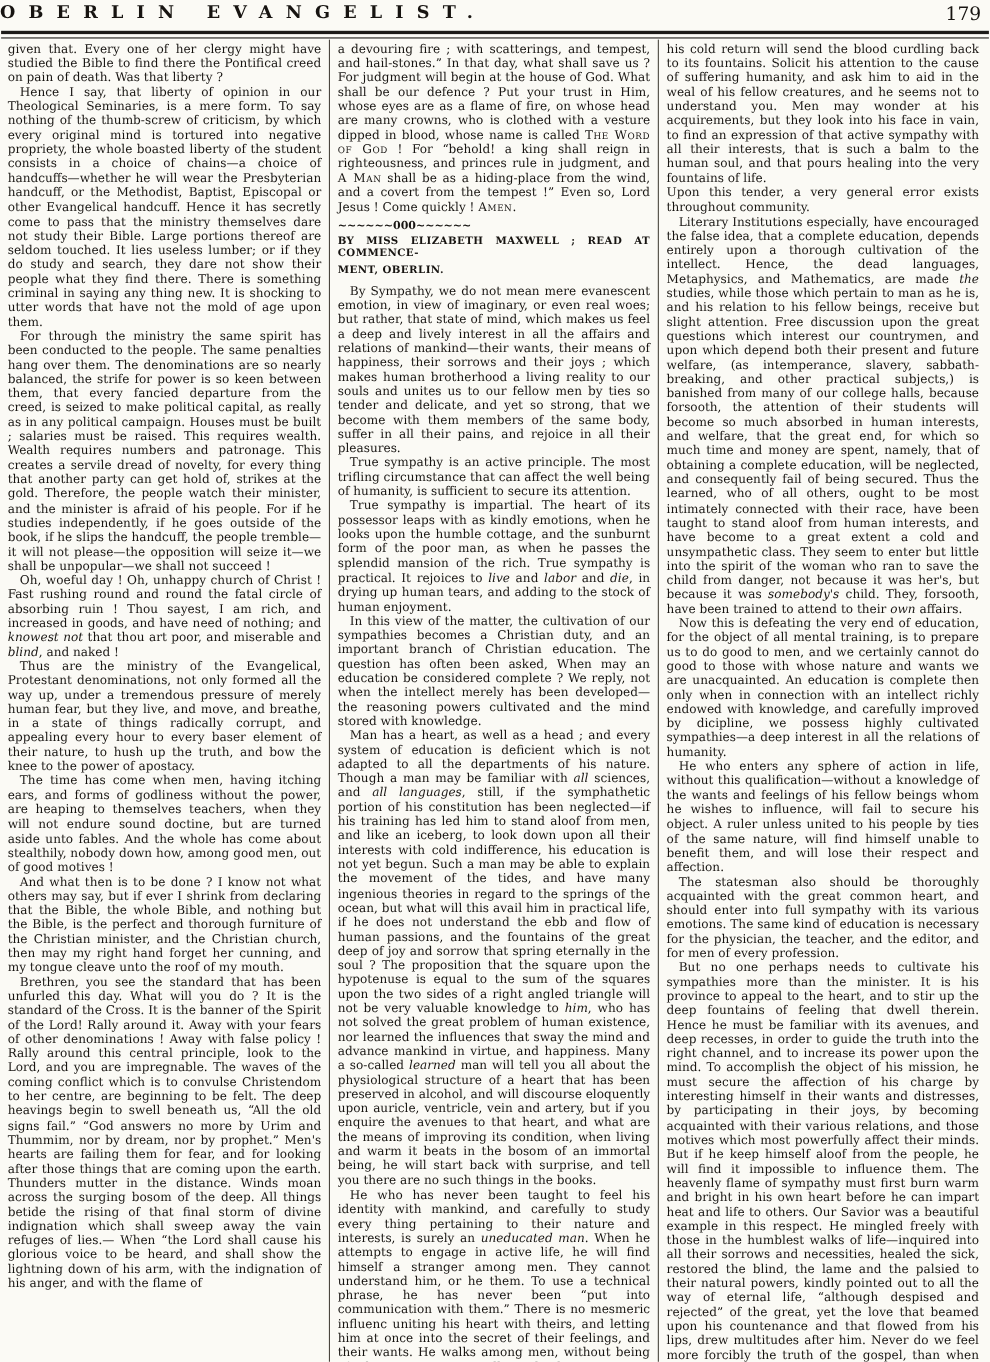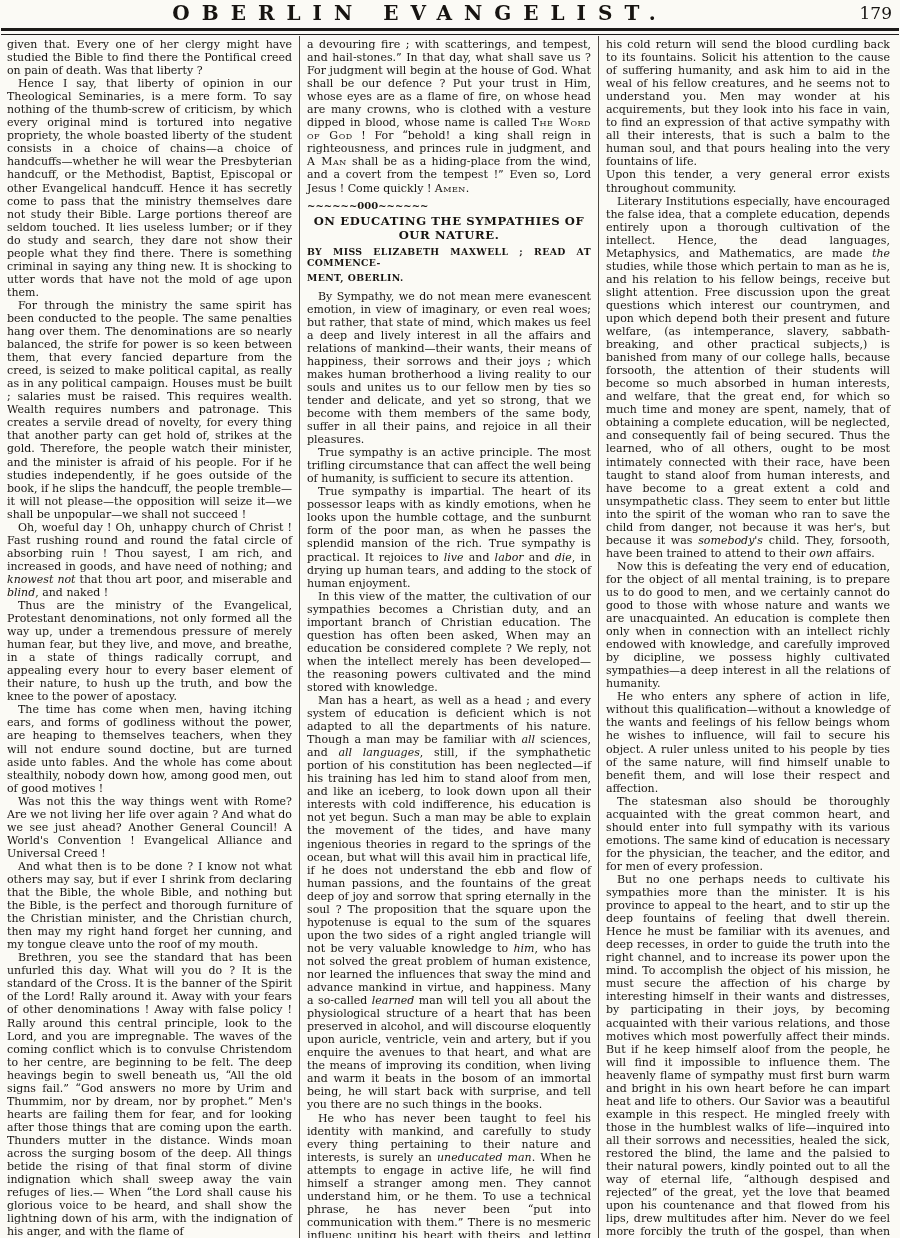--- a/index.html
+++ b/index.html
@@ -10,22 +10,22 @@
     font-family: "DejaVu Serif", "Liberation Serif", serif;
     overflow: hidden;
     position: relative;
   }
   .page { width: 900px; height: 1238px; position: relative; }
 
   
   .masthead { position: relative; height: 26px; padding-top: 2px; }
   .masthead-title {
     position: absolute; left: 0; right: 60px; top: 1px;
-    text-align: center;
-    font-size: 20px; font-weight: 700;
+    text-align: left;
+    font-size: 16px; font-weight: 700;
     letter-spacing: 12px;
     white-space: nowrap;
   }
   .masthead-page-number {
     position: absolute; right: 8px; top: 3px;
     font-size: 17px; font-weight: 400;
   }
   .double-rule { margin: 0 1px; height: 3px; border-top: 3px solid #1d1b18; border-bottom: 1px solid #1d1b18; }
 
   
@@ -88,28 +88,26 @@
   </div>
   <div class="double-rule"></div>
   <div class="columns">
     <div class="column">
         <p class="block-para noindent">given that.  Every one of her clergy might have studied the Bible to find there the Pontifical creed on pain of death.  Was that liberty ?</p>
         <p class="block-para">Hence I say, that liberty of opinion in our Theological Seminaries, is a mere form.  To say nothing of the thumb-screw of criticism, by which every original mind is tortured into negative propriety, the whole boasted liberty of the student consists in a choice of chains—a choice of handcuffs—whether he will wear the Presbyterian handcuff, or the Methodist, Baptist, Episcopal or other Evangelical handcuff.  Hence it has secretly come to pass that the ministry themselves dare not study their Bible.  Large portions thereof are seldom touched.  It lies useless lumber; or if they do study and search, they dare not show their people what they find there.  There is something criminal in saying any thing new.  It is shocking to utter words that have not the mold of age upon them.</p>
         <p class="block-para">For through the ministry the same spirit has been conducted to the people.  The same penalties hang over them.  The denominations are so nearly balanced, the strife for power is so keen between them, that every fancied departure from the creed, is seized to make political capital, as really as in any political campaign.  Houses must be built ; salaries must be raised.  This requires wealth.  Wealth requires numbers and patronage.  This creates a servile dread of novelty, for every thing that another party can get hold of, strikes at the gold.  Therefore, the people watch their minister, and the minister is afraid of his people.  For if he studies independently, if he goes outside of the book, if he slips the handcuff, the people tremble—it will not please—the opposition will seize it—we shall be unpopular—we shall not succeed !</p>
         <p class="block-para">Oh, woeful day !  Oh, unhappy church of Christ ! Fast rushing round and round the fatal circle of absorbing ruin !  Thou sayest, I am rich, and increased in goods, and have need of nothing; and <i>knowest not</i> that thou art poor, and miserable and <i>blind</i>, and naked !</p>
         <p class="block-para">Thus are the ministry of the Evangelical, Protestant denominations, not only formed all the way up, under a tremendous pressure of merely human fear, but they live, and move, and breathe, in a state of things radically corrupt, and appealing every hour to every baser element of their nature, to hush up the truth, and bow the knee to the power of apostacy.</p>
         <p class="block-para">The time has come when men, having itching ears, and forms of godliness without the power, are heaping to themselves teachers, when they will not endure sound doctine, but are turned aside unto fables.  And the whole has come about stealthily, nobody down how, among good men, out of good motives !</p>
-        <p class="block-para">Was not this the way things went with Rome?  Are we not living her life over again ?  And what do we see just ahead?  Another General Council!  A World's Convention !  Evangelical Alliance and Universal Creed !</p>
         <p class="block-para">And what then is to be done ?  I know not what others may say, but if ever I shrink from declaring that the Bible, the whole Bible, and nothing but the Bible, is the perfect and thorough furniture of the Christian minister, and the Christian church, then may my right hand forget her cunning, and my tongue cleave unto the roof of my mouth.</p>
         <p class="block-para">Brethren, you see the standard that has been unfurled this day.  What will you do ?  It is the standard of the Cross.  It is the banner of the Spirit of the Lord! Rally around it.  Away with your fears of other denominations !  Away with false policy !  Rally around this central principle, look to the Lord, and you are impregnable.  The waves of the coming conflict which is to convulse Christendom to her centre, are beginning to be felt.  The deep heavings begin to swell beneath us, “All the old signs fail.”  “God answers no more by Urim and Thummim, nor by dream, nor by prophet.”  Men's hearts are failing them for fear, and for looking after those things that are coming upon the earth.  Thunders mutter in the distance.  Winds moan across the surging bosom of the deep.  All things betide the rising of that final storm of divine indignation which shall sweep away the vain refuges of lies.— When “the Lord shall cause his glorious voice to be heard, and shall show the lightning down of his arm, with the indignation of his anger, and with the flame of</p>
       </div>
     <div class="column">
         <p class="block-para noindent">a devouring fire ; with scatterings, and tempest, and hail-stones.”  In that day, what shall save us ?  For judgment will begin at the house of God.  What shall be our defence ?  Put your trust in Him, whose eyes are as a flame of fire, on whose head are many crowns, who is clothed with a vesture dipped in blood, whose name is called <span class="sc">The Word of God</span> !  For “behold! a king shall reign in righteousness, and princes rule in judgment, and <span class="sc">A Man</span> shall be as a hiding-place from the wind, and a covert from the tempest !”  Even so, Lord Jesus !  Come quickly !  <span class="sc">Amen</span>.</p>
         <p class="block-ornament">~~~~~~000~~~~~~</p>
-        <p class="block-heading">ON EDUCATING THE SYMPATHIES OF OUR NATURE.</p>
         <p class="block-byline">BY MISS ELIZABETH MAXWELL ; READ AT COMMENCE-</p>
         <p class="block-byline">MENT, OBERLIN.</p>
         <p class="block-para">By Sympathy, we do not mean mere evanescent emotion, in view of imaginary, or even real woes; but rather, that state of mind, which makes us feel a deep and lively interest in all the affairs and relations of mankind—their wants, their means of happiness, their sorrows and their joys ; which makes human brotherhood a living reality to our souls and unites us to our fellow men by ties so tender and delicate, and yet so strong, that we become with them members of the same body, suffer in all their pains, and rejoice in all their pleasures.</p>
         <p class="block-para">True sympathy is an active principle.  The most trifling circumstance that can affect the well being of humanity, is sufficient to secure its attention.</p>
         <p class="block-para">True sympathy is impartial.  The heart of its possessor leaps with as kindly emotions, when he looks upon the humble cottage, and the sunburnt form of the poor man, as when he passes the splendid mansion of the rich.  True sympathy is practical.  It rejoices to <i>live</i> and <i>labor</i> and <i>die</i>, in drying up human tears, and adding to the stock of human enjoyment.</p>
         <p class="block-para">In this view of the matter, the cultivation of our sympathies becomes a Christian duty, and an important branch of Christian education.  The question has often been asked, When may an education be considered complete ?  We reply, not when the intellect merely has been developed—the reasoning powers cultivated and the mind stored with knowledge.</p>
         <p class="block-para">Man has a heart, as well as a head ; and every system of education is deficient which is not adapted to all the departments of his nature.  Though a man may be familiar with <i>all</i> sciences, and <i>all languages</i>, still, if the symphathetic portion of his constitution has been neglected—if his training has led him to stand aloof from men, and like an iceberg, to look down upon all their interests with cold indifference, his education is not yet begun.  Such a man may be able to explain the movement of the tides, and have many ingenious theories in regard to the springs of the ocean, but what will this avail him in practical life, if he does not understand the ebb and flow of human passions, and the fountains of the great deep of joy and sorrow that spring eternally in the soul ?  The proposition that the square upon the hypotenuse is equal to the sum of the squares upon the two sides of a right angled triangle will not be very valuable knowledge to <i>him</i>, who has not solved the great problem of human existence, nor learned the influences that sway the mind and advance mankind in virtue, and happiness.  Many a so-called <i>learned</i> man will tell you all about the physiological structure of a heart that has been preserved in alcohol, and will discourse eloquently upon auricle, ventricle, vein and artery, but if you enquire the avenues to that heart, and what are the means of improving its condition, when living and warm it beats in the bosom of an immortal being, he will start back with surprise, and tell you there are no such things in the books.</p>
         <p class="block-para">He who has never been taught to feel his identity with mankind, and carefully to study every thing pertaining to their nature and interests, is surely an <i>uneducated man</i>.  When he attempts to engage in active life, he will find himself a stranger among men. They cannot understand him, or he them.  To use a technical phrase, he has never been “put into communication with them.”  There is no mesmeric influenc uniting his heart with theirs, and letting him at once into the secret of their feelings, and their wants. He walks among men, without being of them.  A mere intellectual abstraction— a wandering winter cloud bringing with it neither rain or dew.  He may be considered a prodigy for his great and highly cultivated intellect ; but clasp his hand as a brother, and</p>
       </div>
     <div class="column">

